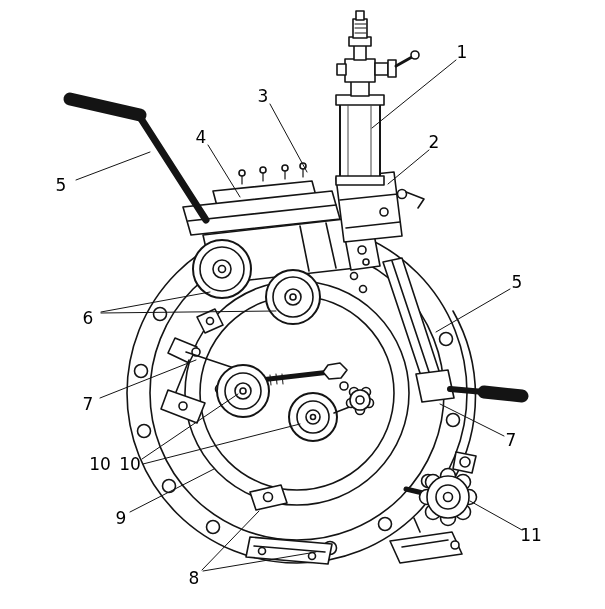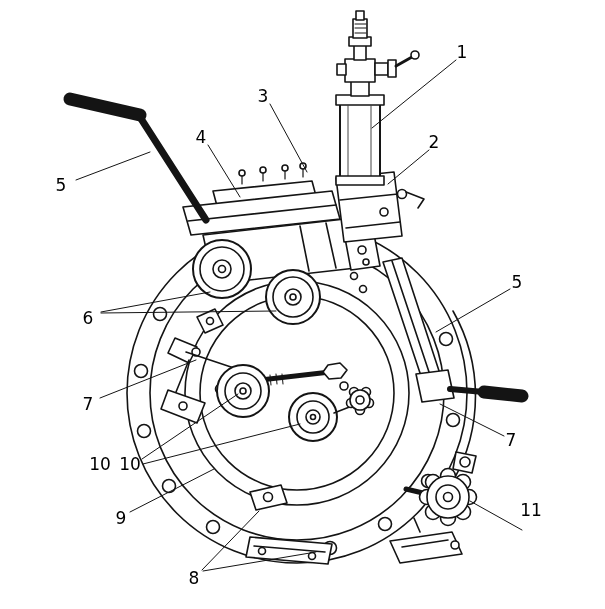--- a/index.html
+++ b/index.html
@@ -28,21 +28,21 @@
   .callout-pos-3  { left: 201px; top: 137px; }
   .callout-pos-4  { left: 61px;  top: 185px; }
   .callout-pos-5  { left: 517px; top: 282px; }
   .callout-pos-6  { left: 88px;  top: 318px; }
   .callout-pos-7  { left: 88px;  top: 404px; }
   .callout-pos-8  { left: 511px; top: 440px; }
   .callout-pos-9  { left: 194px; top: 578px; }
   .callout-pos-10 { left: 121px; top: 518px; }
   .callout-pos-11 { left: 100px; top: 464px; }
   .callout-pos-12 { left: 130px; top: 464px; }
-  .callout-pos-13 { left: 531px; top: 510px; }
+  .callout-pos-13 { left: 531px; top: 535px; }
 </style>
 </head>
 <body>
 
 <div class="stage">
 
   <svg width="605" height="609" viewBox="0 0 605 609">
     <g fill="none" stroke="#141414" stroke-width="1.6" stroke-linecap="round" stroke-linejoin="round">
 
       <g>

